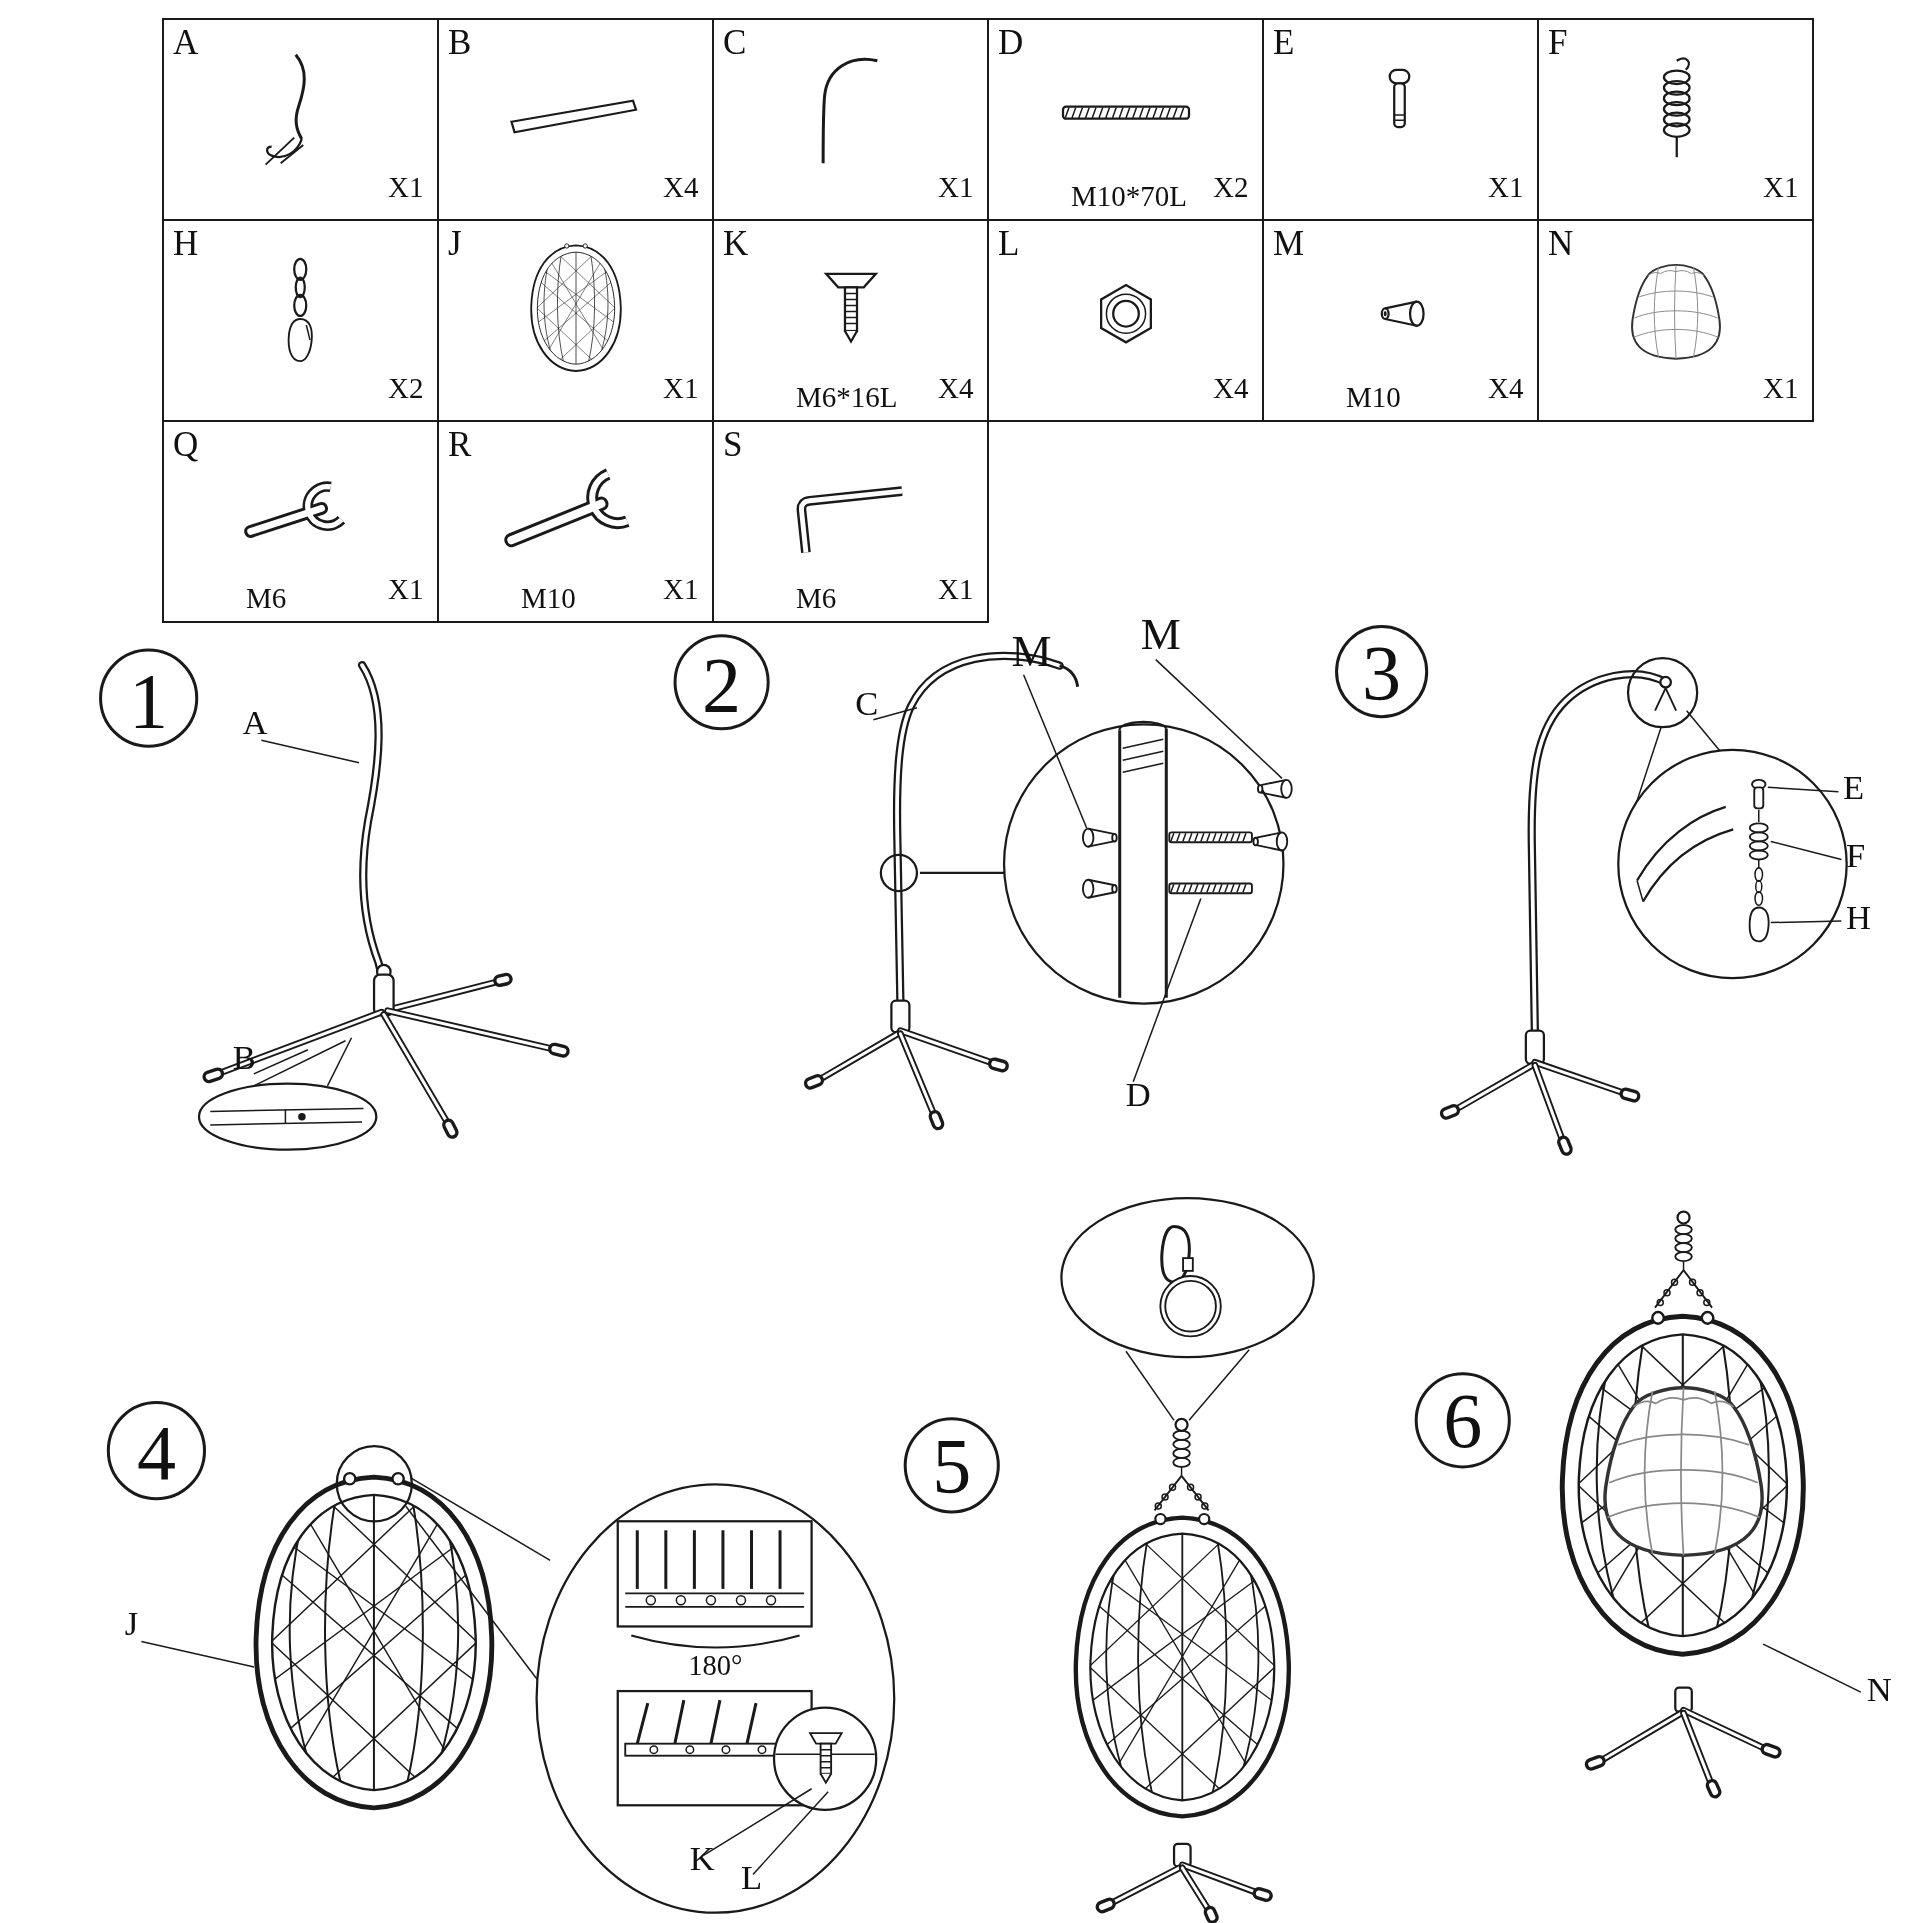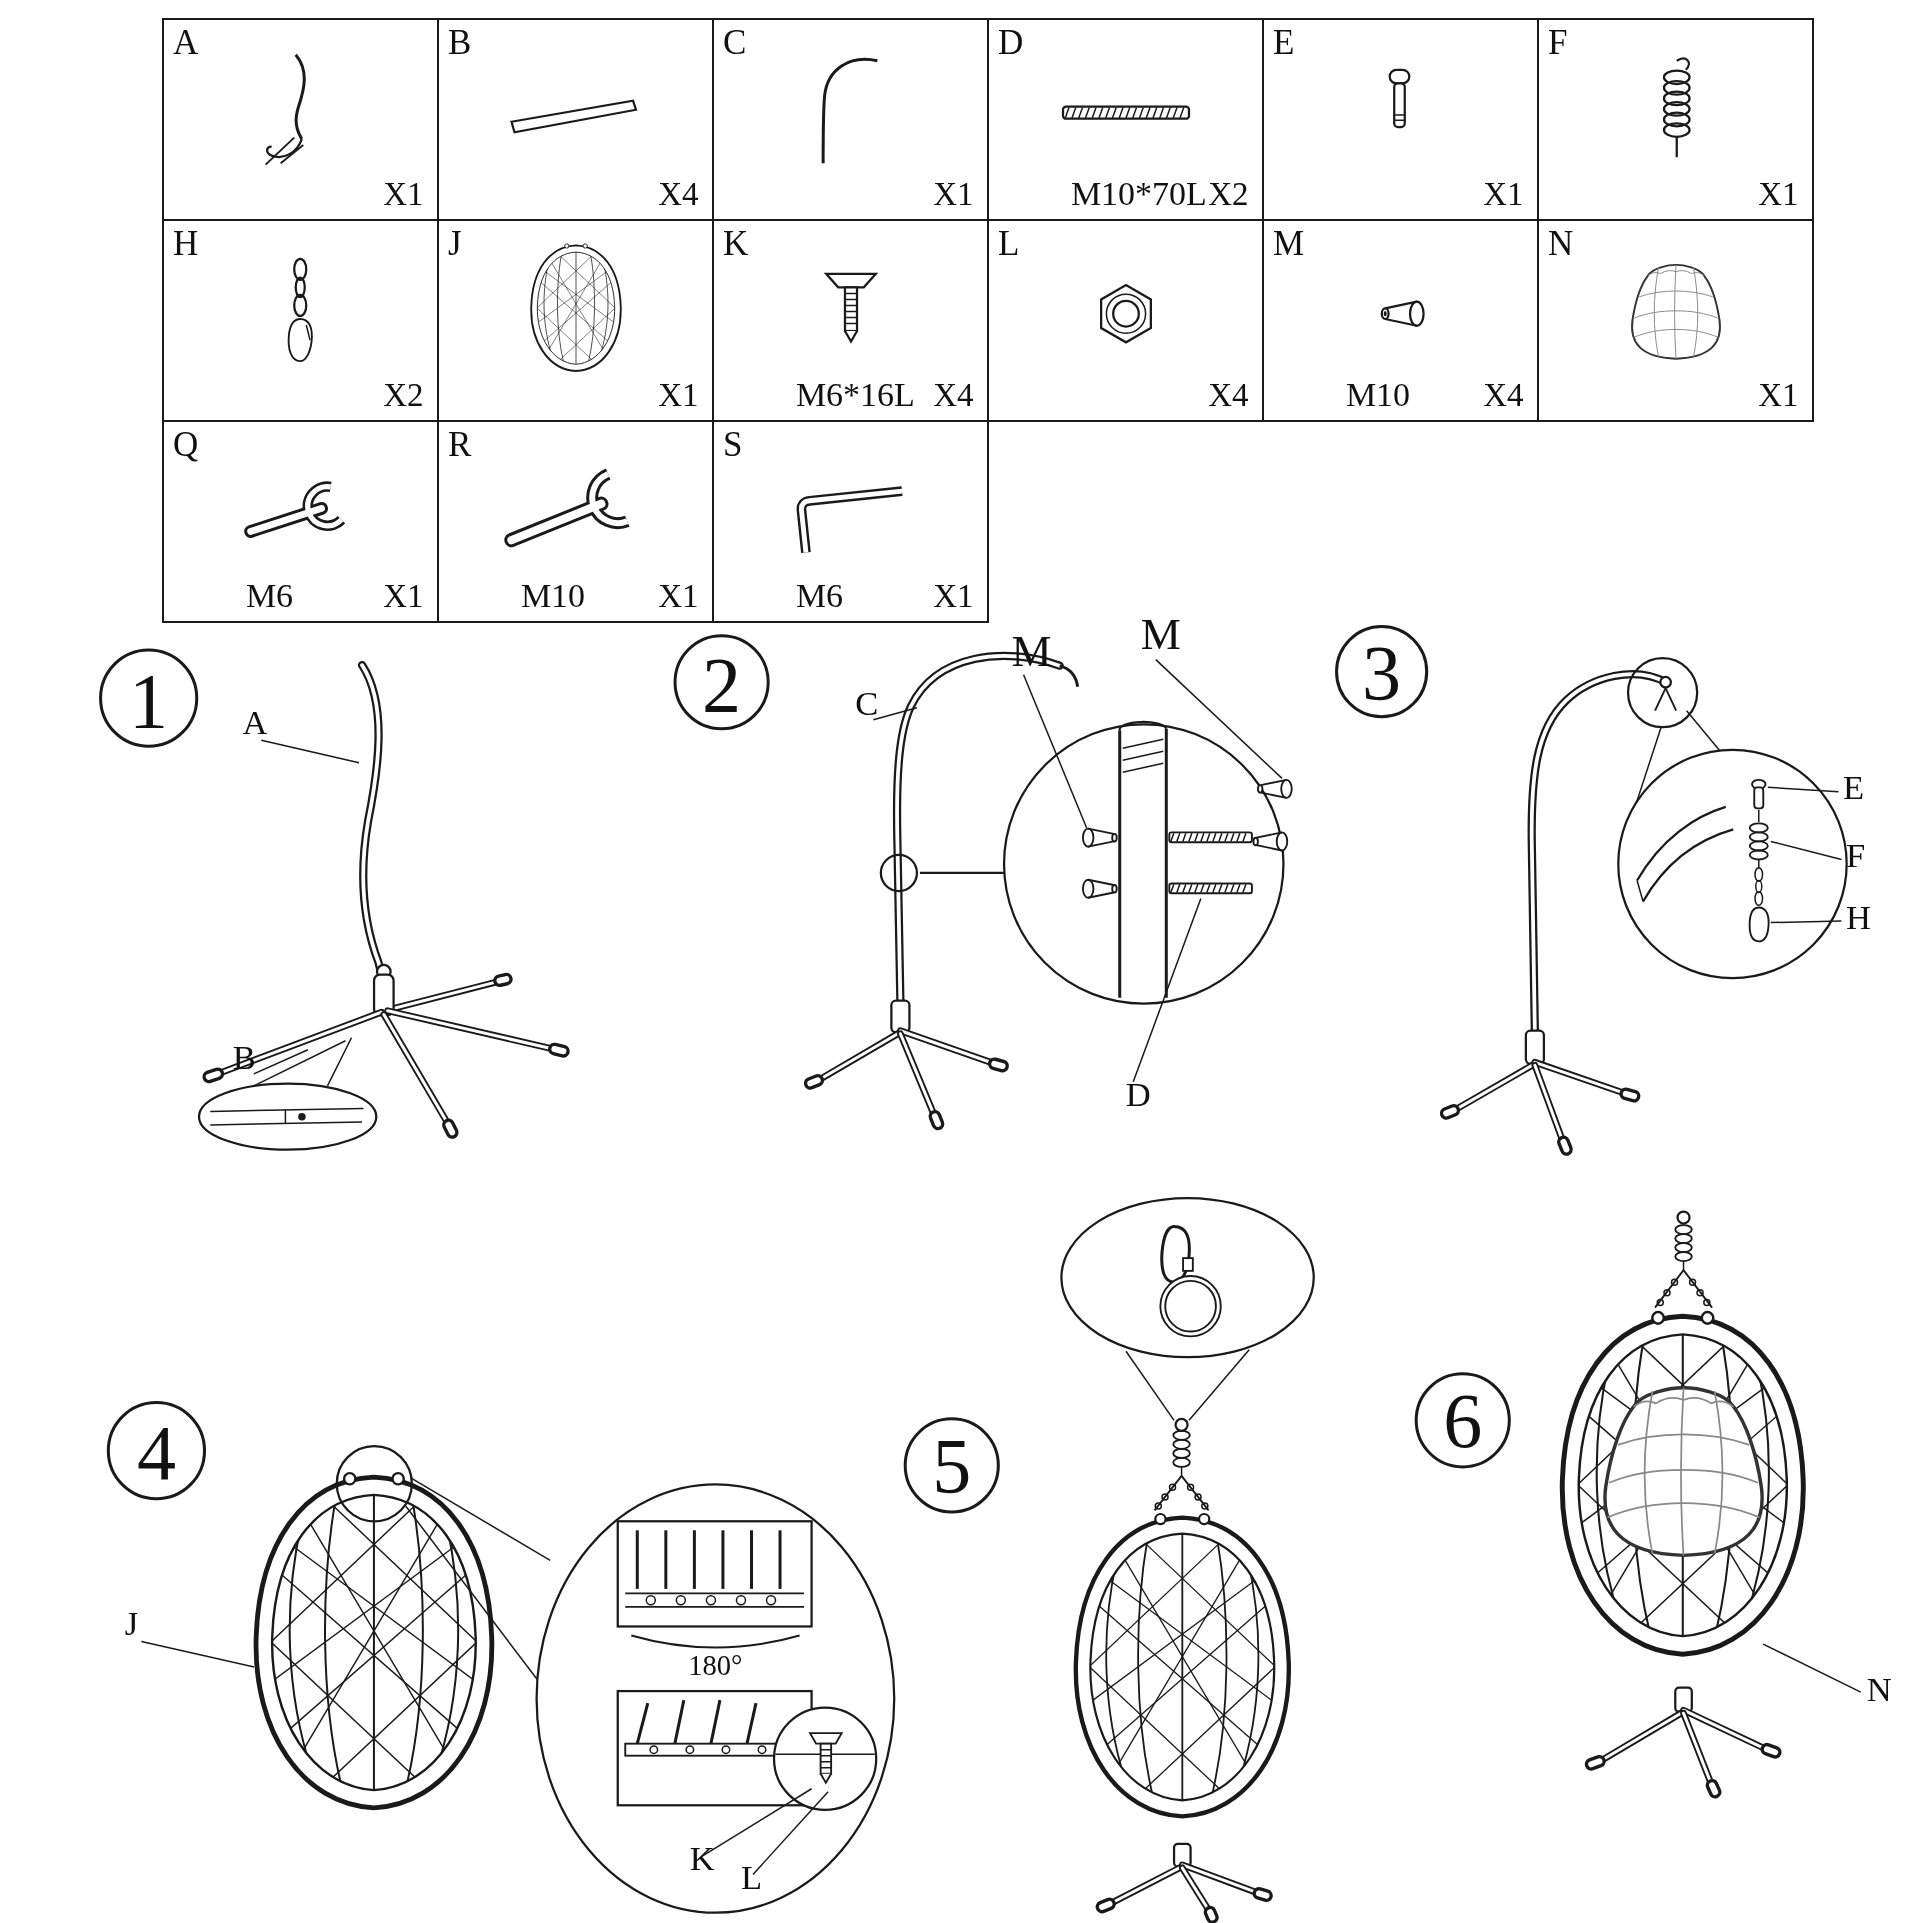--- a/index.html
+++ b/index.html
@@ -5,22 +5,22 @@
   *{margin:0;padding:0;box-sizing:border-box}
   html,body{background:#fff}
   body{width:1924px;height:1924px;font-family:"Liberation Serif",serif;color:#111}
   #canvas{position:relative;width:1924px;height:1924px;background:#fff;overflow:hidden}
 
   
   table.parts{position:absolute;left:162px;top:18px;border-collapse:collapse;table-layout:fixed}
   table.parts td{border:2.3px solid #1a1a1a;height:201px;position:relative;background:#fff;vertical-align:top}
   table.parts td.noborder{border:none;background:transparent}
   .pid{position:absolute;top:3px;left:9px;font-size:35px}
-  .qty{position:absolute;bottom:6px;right:13.5px;font-size:33px}
-  .spec{position:absolute;bottom:6px;left:30%;font-size:34px}
+  .qty{position:absolute;bottom:15px;right:13.5px;font-size:29px}
+  .spec{position:absolute;bottom:6px;left:30%;font-size:29px}
   .icon{position:absolute;top:50%;left:50%;transform:translate(-50%,-54%)}
 
   
   svg.step{position:absolute;overflow:visible}
   .txt{font-family:"Liberation Serif",serif;fill:#111}
   .num{font-size:104px}
   .lbl{font-size:46px}
   .lblM{font-size:60px}
   .ang{font-size:38px}
 

